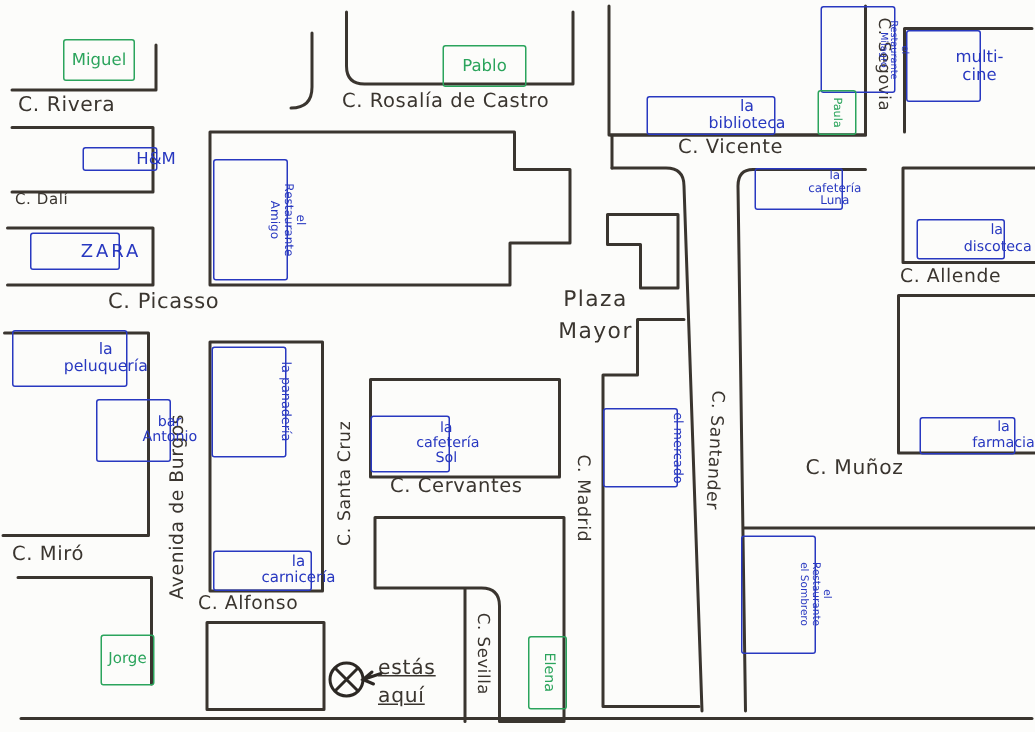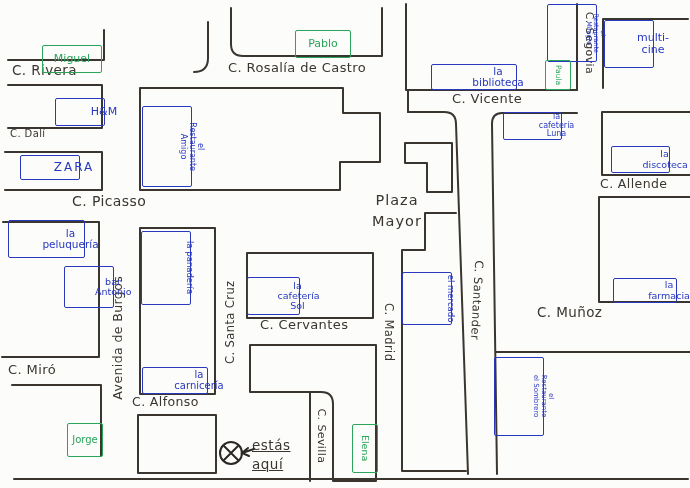--- a/index.html
+++ b/index.html
@@ -112,21 +112,21 @@
   <div class="lbl plaza" style="left:368px;top:190px;width:58px">
     <div>Plaza</div>
     <div>Mayor</div>
   </div>
 
   <div class="lbl here" style="left:252px;top:436px">
     <div>estás</div>
     <div>aquí</div>
   </div>
 
-  <div class="box place" style="left:55px;top:98px;width:42px;height:28px;font-size:11px">
+  <div class="box place" style="left:55px;top:98px;width:42px;height:16px;font-size:11px">
       <span>H&amp;M</span>
     </div>
   <div class="box place" style="left:20px;top:155px;width:60px;height:25px;font-size:12px;letter-spacing:2px">
       <span>ZARA</span>
     </div>
   <div class="box place" style="left:142px;top:106px;width:35px;height:81px">
       <span class="rotw" style="width:76px;font-size:8px">el Restaurante Amigo</span>
     </div>
   <div class="box place" style="left:8px;top:220px;width:77px;height:38px;font-size:10.5px">
       <span class="two" style="width:58px">la peluquería</span>
@@ -161,21 +161,21 @@
   <div class="box place" style="left:613px;top:278px;width:64px;height:25px;font-size:9.5px">
       <span class="two" style="width:44px">la farmacia</span>
     </div>
   <div class="box place" style="left:402px;top:272px;width:28px;height:53px">
       <span class="rot" style="font-size:8.5px">el mercado</span>
     </div>
   <div class="box place" style="left:494px;top:357px;width:33px;height:79px">
       <span class="rotw" style="width:74px;font-size:7px">el Restaurante el Sombrero</span>
     </div>
 
-  <div class="box person" style="left:42px;top:45px;width:60px;height:28px">
+  <div class="box person" style="left:42px;top:26px;width:48px;height:28px">
       <span>Miguel</span>
     </div>
   <div class="box person" style="left:295px;top:30px;width:56px;height:28px">
       <span>Pablo</span>
     </div>
   <div class="box person" style="left:545px;top:60px;width:26px;height:30px">
       <span class="rot" style="font-size:7.5px">Paula</span>
     </div>
   <div class="box person" style="left:67px;top:423px;width:36px;height:34px;font-size:10px">
       <span>Jorge</span>

